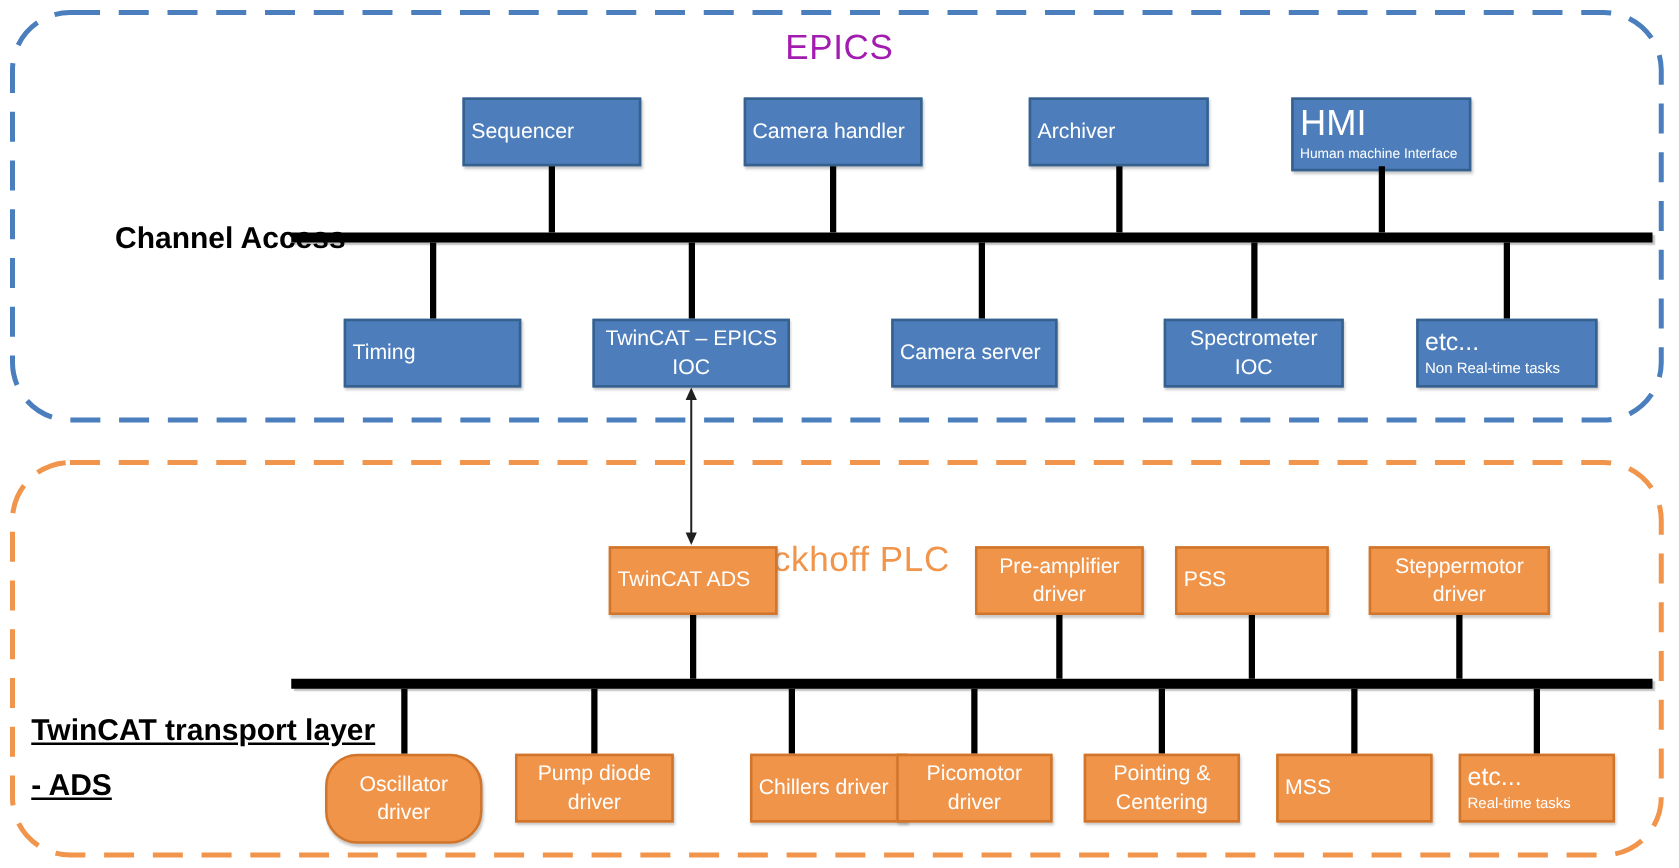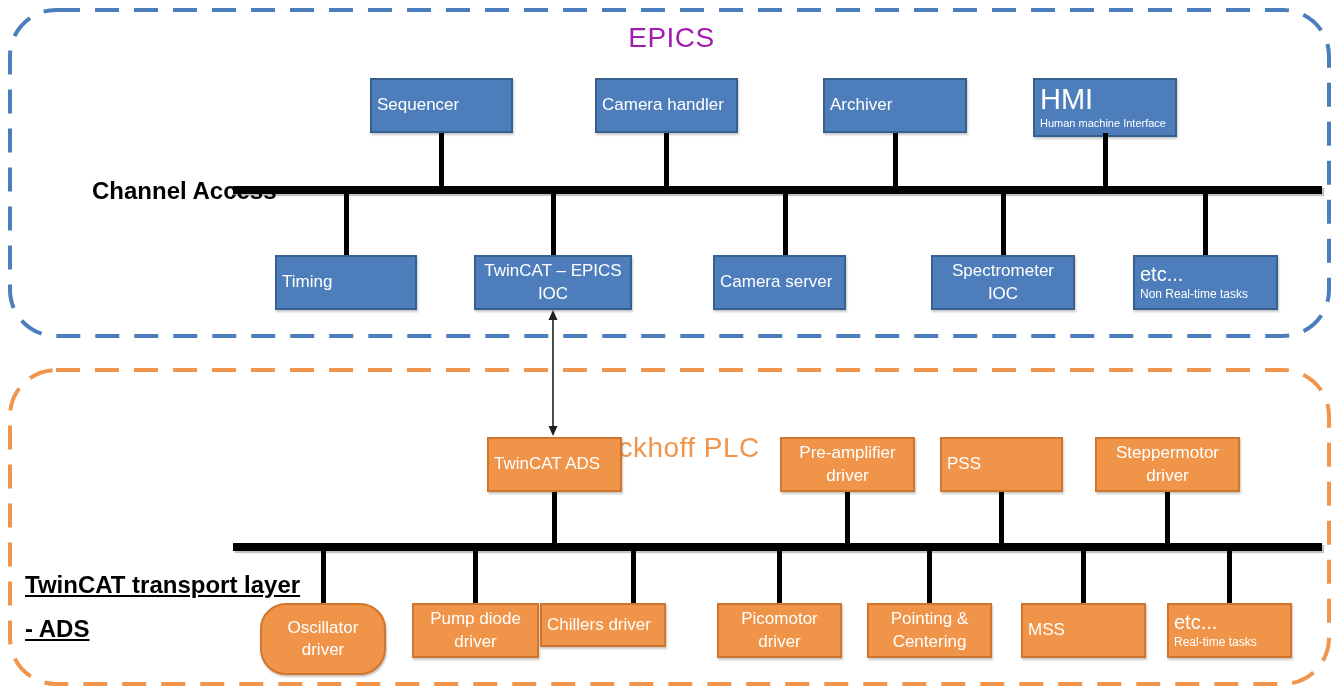--- a/index.html
+++ b/index.html
@@ -137,21 +137,21 @@
   <div class="vline" style="left:927px;top:551px;height:52px;"></div>
   <div class="vline" style="left:1081px;top:551px;height:52px;"></div>
   <div class="vline" style="left:1227px;top:551px;height:52px;"></div>
 
   <div class="node orange" style="left:260px;top:603px;width:126px;height:72px;border-radius:26px;">
     <span class="node-label">Oscillator driver</span>
   </div>
   <div class="node orange" style="left:412px;top:603px;width:127px;height:55px;">
     <span class="node-label">Pump diode driver</span>
   </div>
-  <div class="node orange" style="left:540px;top:603px;width:126px;height:44px;">
+  <div class="node orange" style="left:600px;top:603px;width:126px;height:55px;">
     <span class="node-label">Chillers driver</span>
   </div>
   <div class="node orange" style="left:717px;top:603px;width:125px;height:55px;">
     <span class="node-label">Picomotor driver</span>
   </div>
   <div class="node orange" style="left:867px;top:603px;width:125px;height:55px;">
     <span class="node-label">Pointing &amp; Centering</span>
   </div>
   <div class="node orange" style="left:1021px;top:603px;width:125px;height:55px;">
     <span class="node-label">MSS</span>

